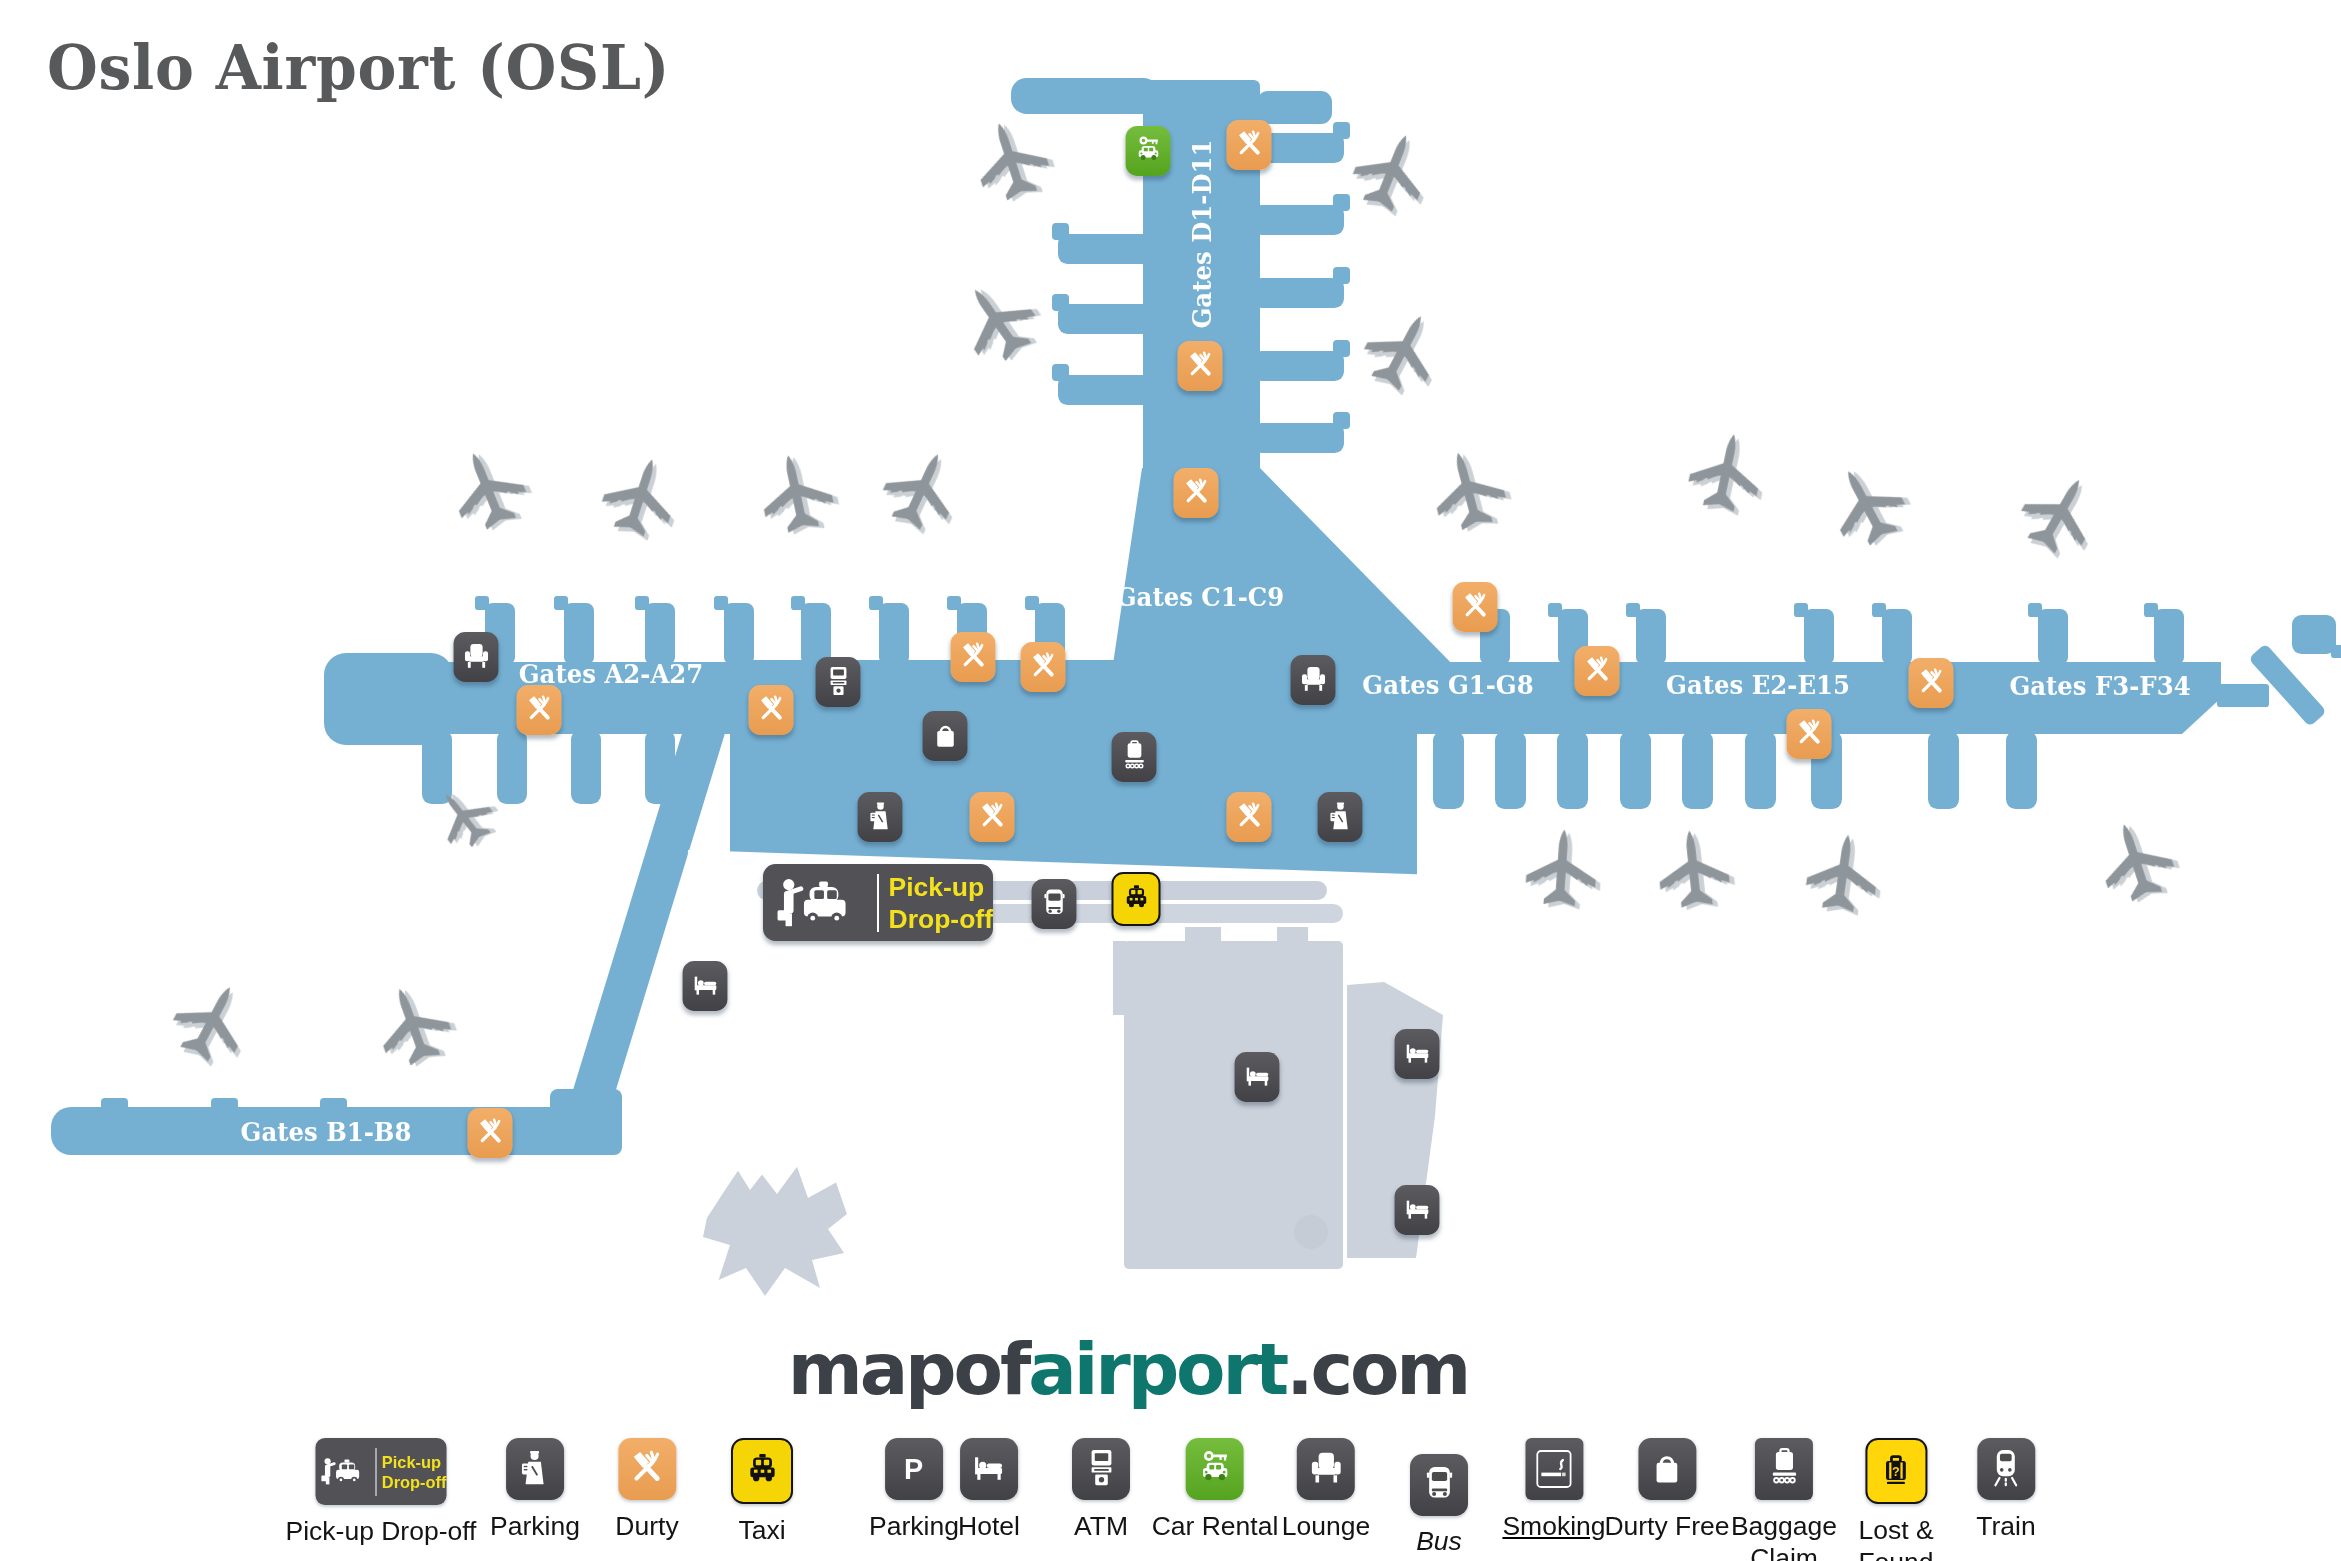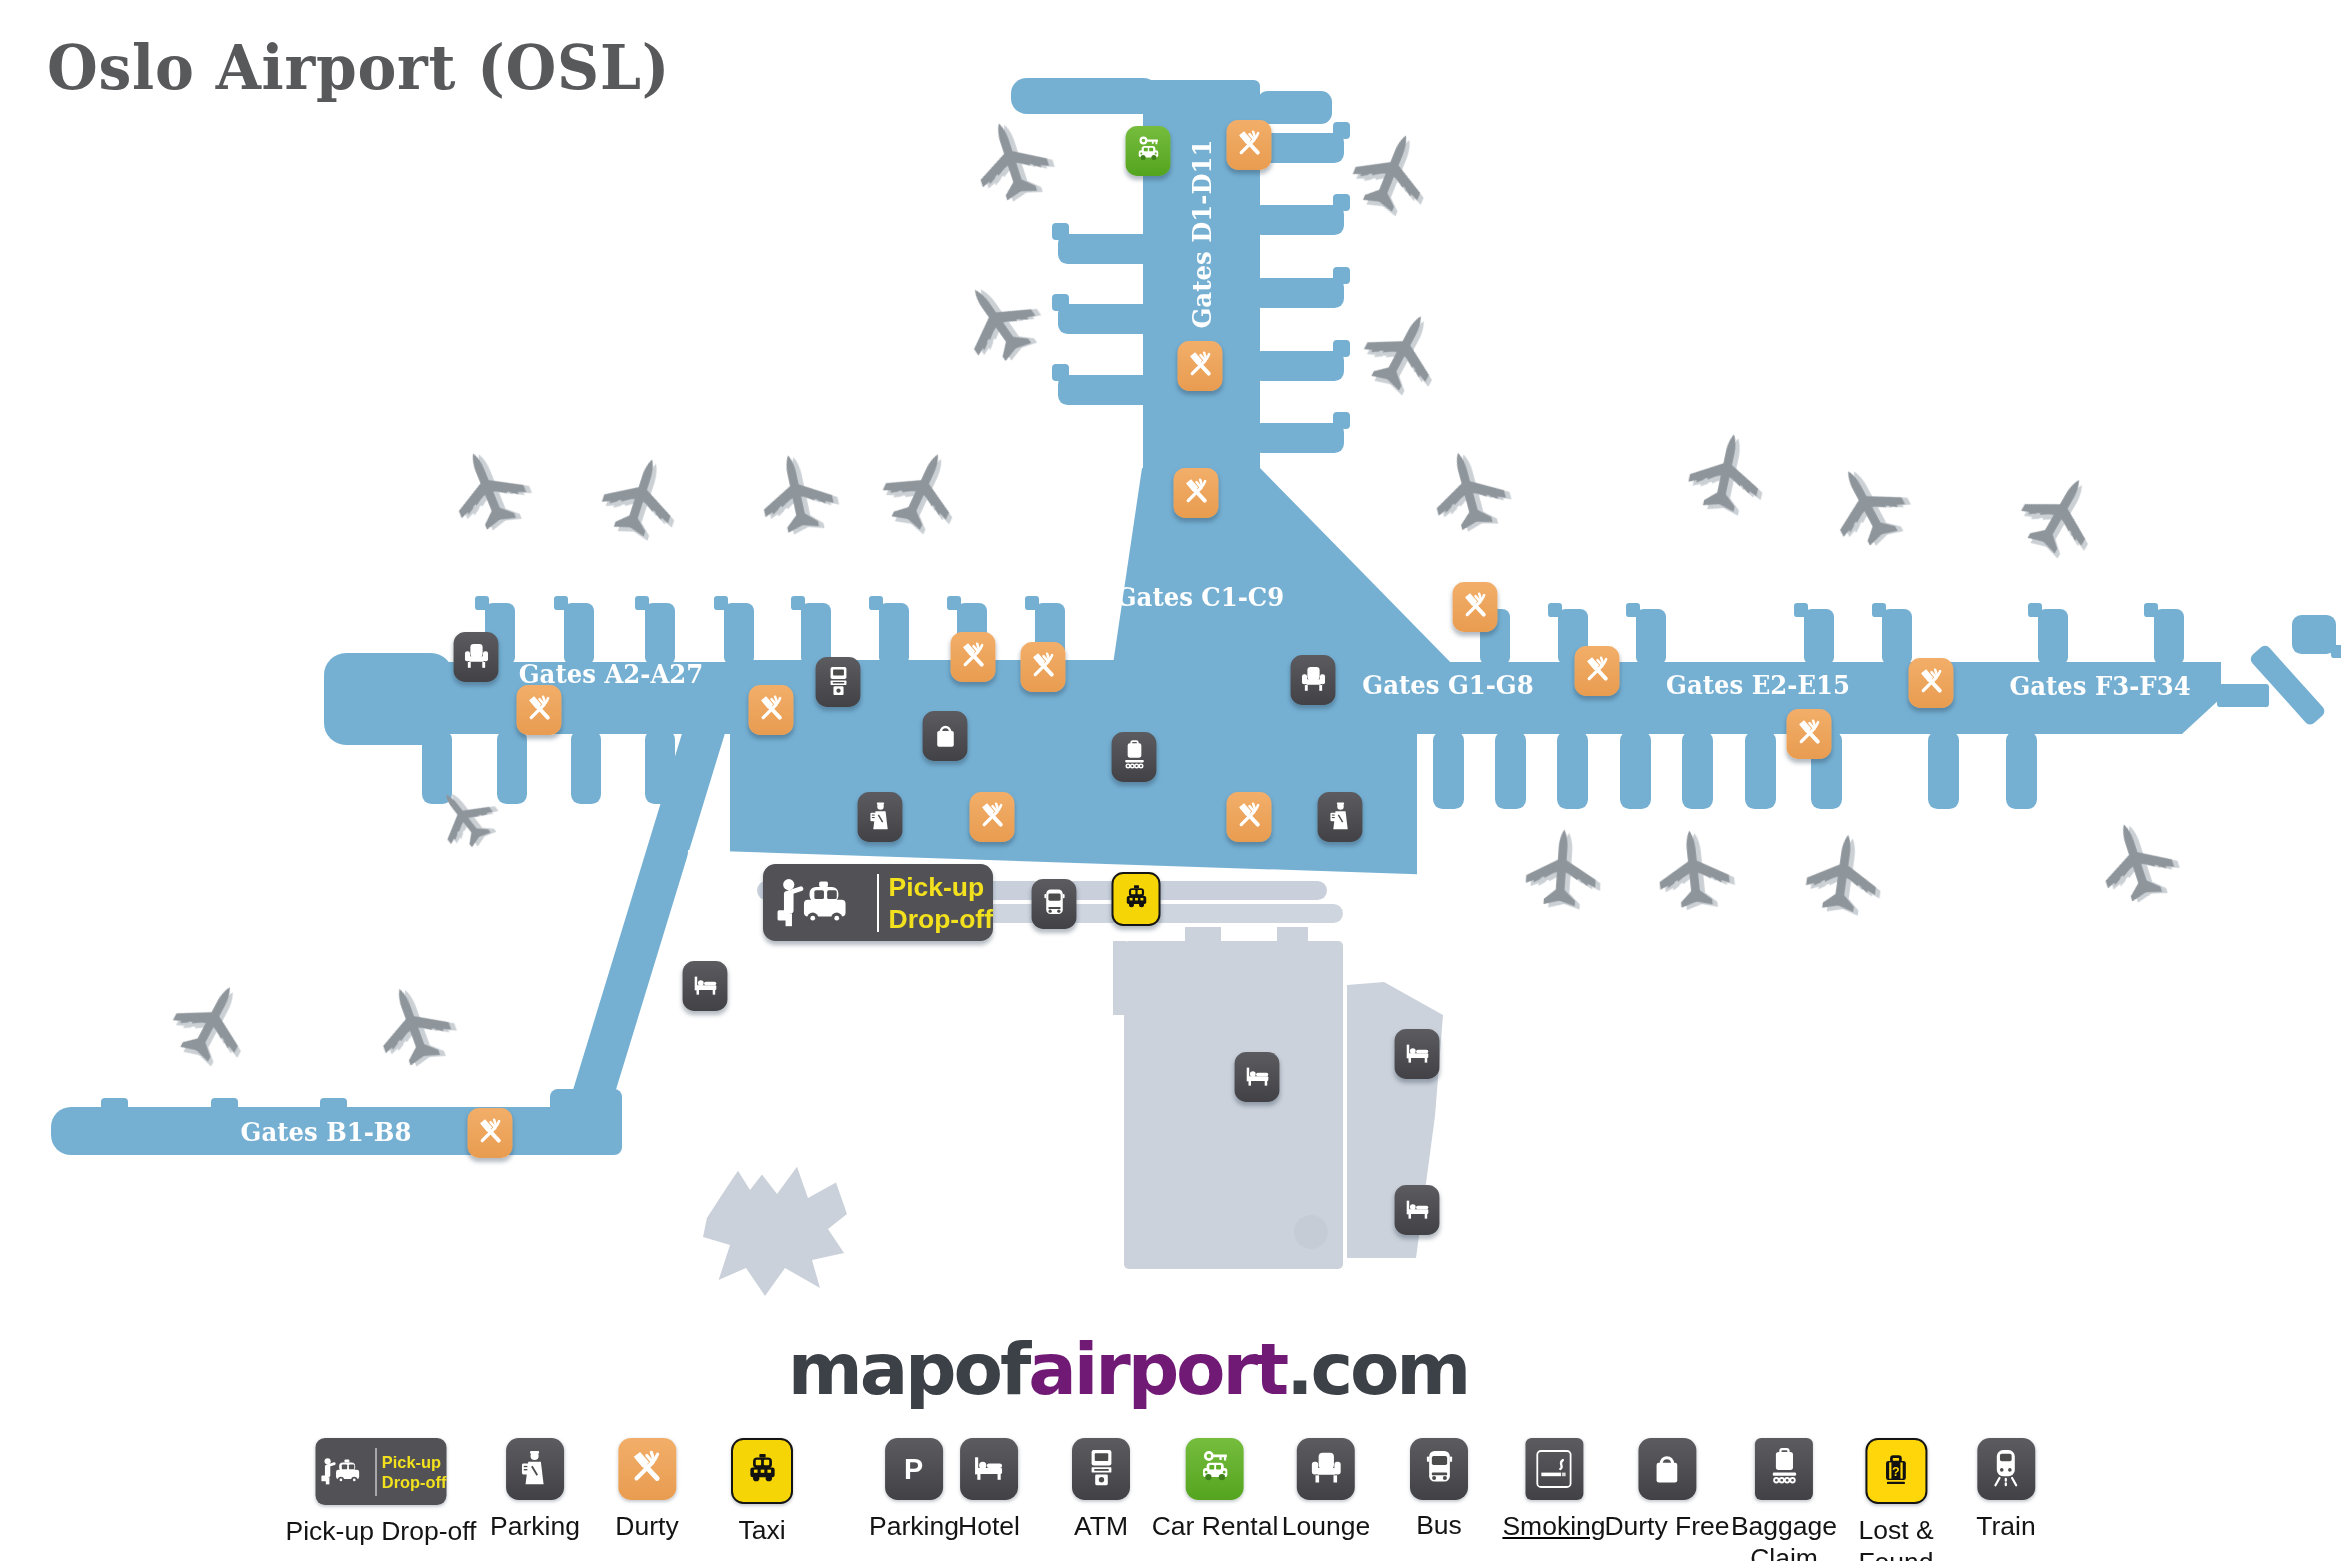--- a/index.html
+++ b/index.html
@@ -26,21 +26,21 @@
   .t-lostfound{background:#FFD60A;border:2.3px solid #141414;}
   .plane{position:absolute;transform-origin:center;filter:drop-shadow(5.5px 3.1px 0px #CBD0D5);}
   .plane svg{display:block;fill:#8E959B;}
   #pickup-sign{position:absolute;left:763px;top:864px;width:230px;height:77px;border-radius:12.5px;
                background:#515156;box-shadow:0 3.1px 4.7px rgba(40,60,80,.35);display:flex;align-items:center;}
   #pickup-sign .divider{width:2.3px;height:58px;background:#fff;margin:0 9.4px 0 3.1px;}
   #pickup-sign .txt{color:#F2E11C;font-weight:bold;font-size:26.5px;line-height:32px;white-space:nowrap;}
   #watermark{position:absolute;left:1128px;top:1327px;transform:translateX(-50%);
              font-family:"DejaVu Sans","Liberation Sans",sans-serif;font-weight:bold;font-size:72px;
              letter-spacing:-3.1px;white-space:nowrap;color:#3C4147;}
-  #watermark .blue-part{color:#701a75;}
+  #watermark .blue-part{color:#0f766e;}
   #legend{position:absolute;left:0;top:1429px;width:2342px;height:133px;}
   .legend-item{position:absolute;transform:translateX(-50%);display:flex;flex-direction:column;align-items:center;}
   .lic{width:58px;height:62px;border-radius:12.5px;display:flex;align-items:center;justify-content:center;
        box-shadow:0 1.6px 3.1px rgba(40,60,80,.25);}
   .lic svg{width:45px;height:48px;}
   .lic.sq{border-radius:6.2px;}
   .legend-label{margin-top:9.4px;font-size:26.5px;color:#141414;text-align:center;white-space:pre-line;line-height:32px;}
   .lsign{width:131px;height:67px;border-radius:9.4px;background:#515156;display:flex;align-items:center;
          box-shadow:0 1.6px 3.1px rgba(40,60,80,.25);}
   .lsign .divider{width:1.6px;height:48px;background:#fff;margin:0 5.5px 0 1.6px;}
@@ -645,21 +645,21 @@
         <div class="legend-label">Car Rental</div>
       </div>
       <div class="legend-item" style="left: 1326px; top: 9.4px;">
         <div class="lic t-dark">
       <svg viewBox="0 0 100 100">
             <use href="#g-lounge"></use>
           </svg>
         </div>
         <div class="legend-label">Lounge</div>
       </div>
-      <div class="legend-item" style="left: 1439px; top: 9px;">
+      <div class="legend-item" style="left: 1439px; top: 25px; font-style: italic;">
         <div class="lic t-dark">
       <svg viewBox="0 0 100 100">
             <use href="#g-bus"></use>
           </svg>
         </div>
         <div class="legend-label">Bus</div>
       </div>
       <div class="legend-item" style="left: 1554px; top: 9.4px; text-decoration: underline;">
         <div class="lic t-dark sq">
       <svg viewBox="0 0 100 100">

